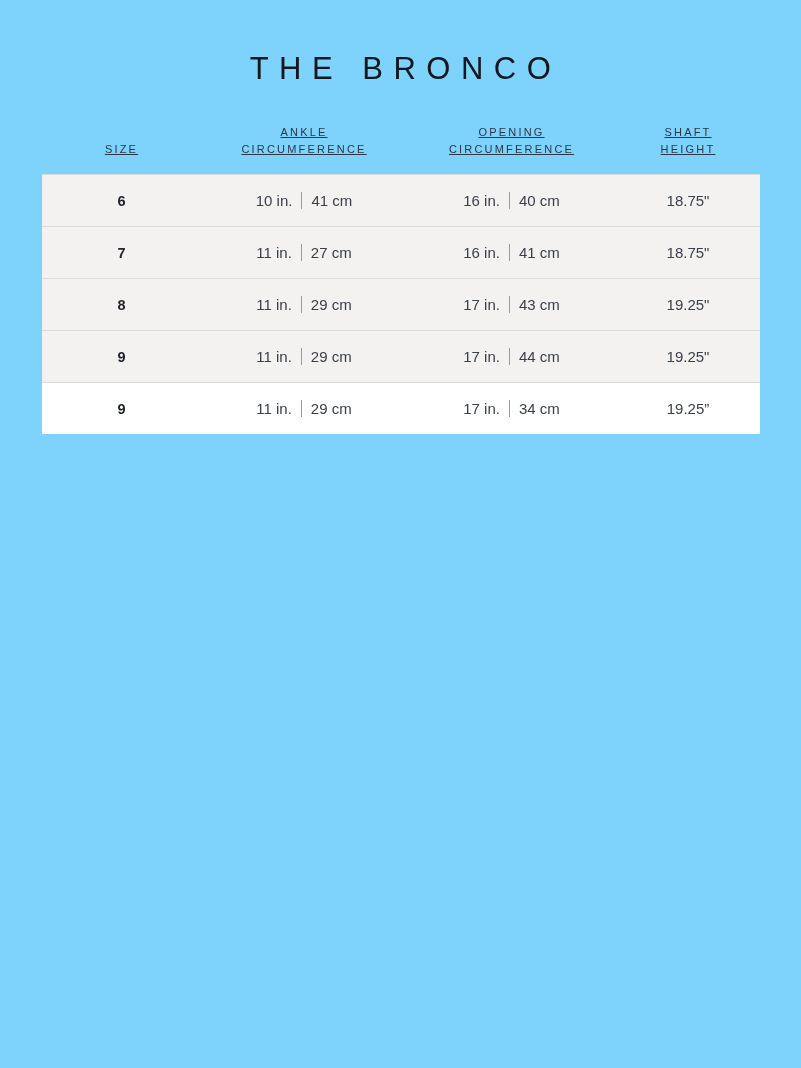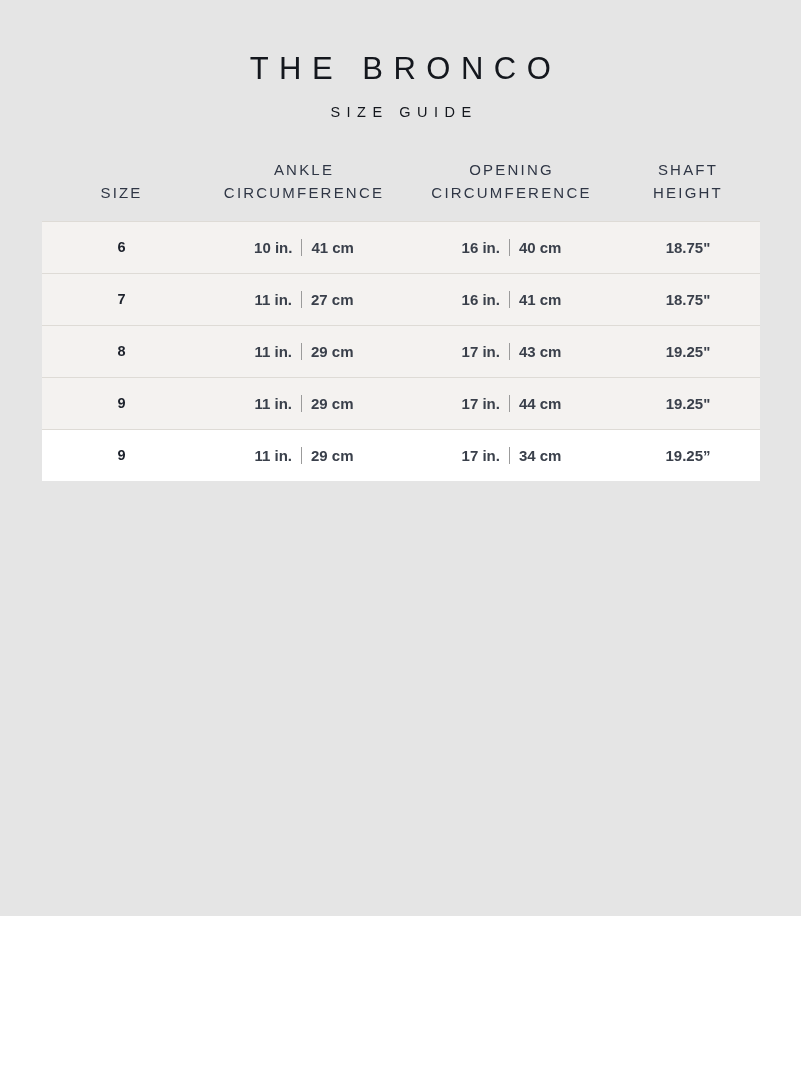--- a/index.html
+++ b/index.html
@@ -12,22 +12,22 @@
     height: 1068px;
     font-family: "Liberation Sans", sans-serif;
     color: #2b313c;
     -webkit-font-smoothing: antialiased;
     overflow: hidden;
   }
 
   .page {
     position: relative;
     width: 801px;
-    height: 916px;
-    background: #e5e5e5;
+    height: 1068px;
+    background: #7dd3fc;
   }
 
   
   .header {
     padding-top: 52px;
     text-align: center;
   }
   .title {
     font-size: 31px;
     font-weight: 400;
@@ -57,49 +57,50 @@
     width: 100%;
     border-collapse: collapse;
     table-layout: fixed;
   }
   table.size-table col.c-size    { width: 160px; }
   table.size-table col.c-ankle   { width: 205px; }
   table.size-table col.c-opening { width: 210px; }
   table.size-table col.c-shaft   { width: 143px; }
 
   thead th {
-    font-size: 15px;
+    font-size: 11px;
     font-weight: 500;
     letter-spacing: 2.2px;
     color: #2f3645;
     text-align: center;
     vertical-align: bottom;
     padding: 0 0 16px 0;
     line-height: 1.55;
     text-transform: uppercase;
+    text-decoration: underline;
   }
   thead th .hdr-line { display: block; }
 
   tbody tr {
     border-top: 1px solid #dedbd6;
   }
   tbody tr.shaded {
     background: #f4f2f0;
   }
   tbody tr.plain {
     background: #ffffff;
   }
   tbody td {
     height: 51px;
     padding: 0;
     text-align: center;
     vertical-align: middle;
     font-size: 15px;
     color: #3a404b;
-    font-weight: 700;
+    font-weight: 400;
   }
   tbody td.size-cell {
     font-weight: 700;
     font-size: 14.5px;
     color: #1d222c;
   }
   .measure {
     display: inline-flex;
     align-items: center;
     justify-content: center;
@@ -115,21 +116,20 @@
     top: 0px;
   }
 </style>
 </head>
 <body>
 
 <div class="page">
 
   <div class="header">
     <h1 class="title">THE BRONCO</h1>
-    <h2 class="subtitle">SIZE GUIDE</h2>
   </div>
 
   <div class="table-wrap">
     <table class="size-table">
       <colgroup>
         <col class="c-size">
           <col class="c-ankle">
           <col class="c-opening">
           <col class="c-shaft">
       </colgroup>

